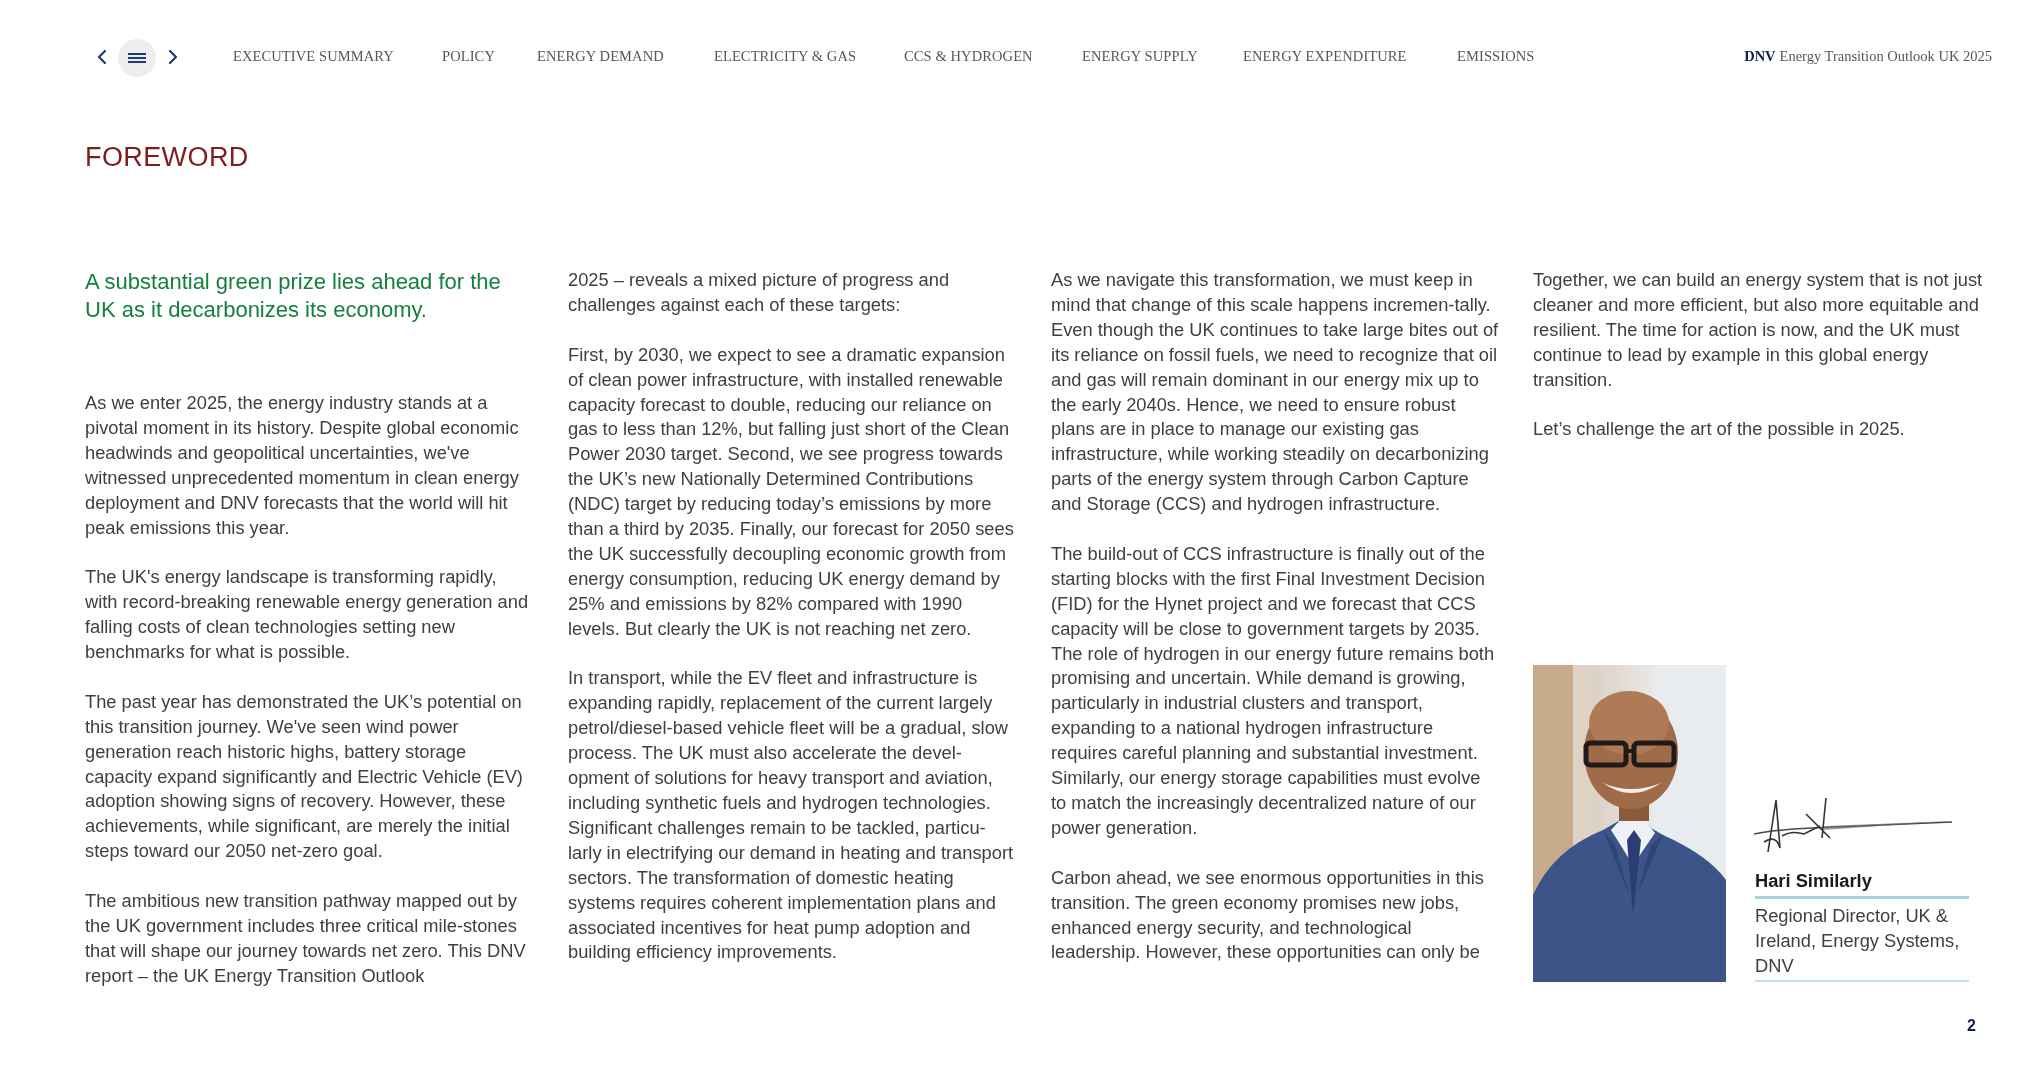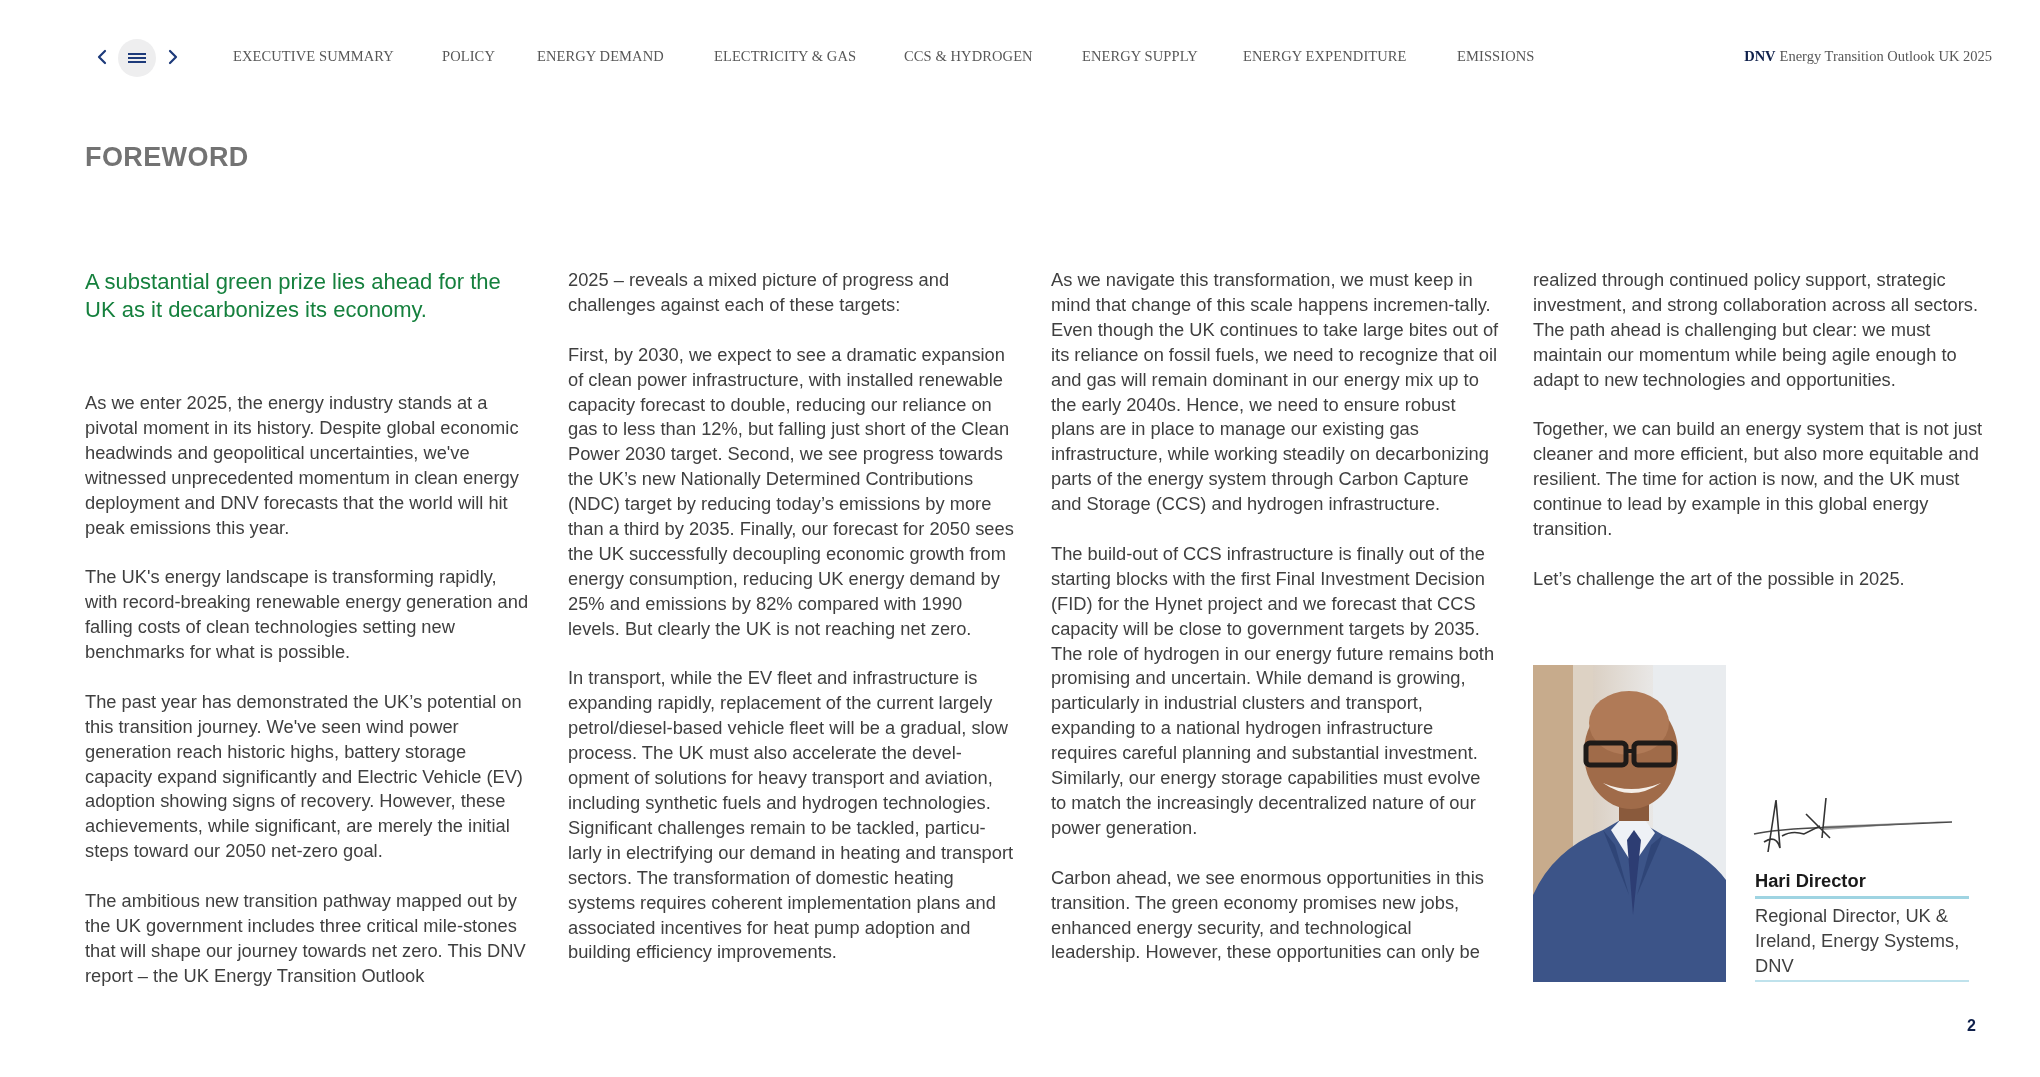--- a/index.html
+++ b/index.html
@@ -13,21 +13,21 @@
   .nav-prev { left: 76px; }
   .nav-next { left: 145px; }
   .menu-btn { position: absolute; left: 102px; top: 39px; width: 38px; height: 38px; border-radius: 50%; background: #eeeeef; cursor: pointer; }
   .menu-btn svg { position: absolute; left: 10px; top: 12px; width: 18px; height: 14px; }
 
   .nav-item { position: absolute; top: 48px; font-size: 14.5px; letter-spacing: 0.1px; color: #575757; white-space: nowrap; cursor: pointer; text-transform: uppercase; }
   .brand { position: absolute; right: 64px; top: 48px; font-size: 14.5px; color: #575757; white-space: nowrap; }
   .brand .brand-mark { color: #0f204b; font-weight: bold; margin-right: 4px; }
 
   
-  .page-title { position: absolute; left: 85px; top: 142px; font-size: 27px; font-weight: bold; color: #737373; letter-spacing: 0.4px; }
+  .page-title { position: absolute; left: 85px; top: 142px; font-size: 27px; font-weight: normal; color: #7f1d1d; letter-spacing: 0.4px; }
 
   
   .col { position: absolute; top: 268px; width: 448px; font-size: 18.3px; line-height: 24.9px; color: #3f3f3f; }
   .col p { margin-bottom: 24.9px; }
   .col p.tight { margin-bottom: 0; }
   .col1 { left: 85px; }
   .col2 { left: 568px; }
   .col3 { left: 1051px; }
   .col4 { left: 1533px; width: 460px; }
 
@@ -102,21 +102,20 @@
   <p class="tight">Significant challenges remain to be tackled, particu-larly in electrifying our demand in heating and transport sectors. The transformation of domestic heating systems requires coherent implementation plans and associated incentives for heat pump adoption and building efficiency improvements.</p>
 </section>
 
 <section class="col col3">
   <p>As we navigate this transformation, we must keep in mind that change of this scale happens incremen-tally. Even though the UK continues to take large bites out of its reliance on fossil fuels, we need to recognize that oil and gas will remain dominant in our energy mix up to the early 2040s. Hence, we need to ensure robust plans are in place to manage our existing gas infrastructure, while working steadily on decarbonizing parts of the energy system through Carbon Capture and Storage (CCS) and hydrogen infrastructure.</p>
   <p>The build-out of CCS infrastructure is finally out of the starting blocks with the first Final Investment Decision (FID) for the Hynet project and we forecast that CCS capacity will be close to government targets by 2035. The role of hydrogen in our energy future remains both promising and uncertain. While demand is growing, particularly in industrial clusters and transport, expanding to a national hydrogen infrastructure requires careful planning and substantial investment. Similarly, our energy storage capabilities must evolve to match the increasingly decentralized nature of our power generation.</p>
   <p class="tight">Carbon ahead, we see enormous opportunities in this transition. The green economy promises new jobs, enhanced energy security, and technological leadership. However, these opportunities can only be</p>
 </section>
 
 <section class="col col4">
-  <p>realized through continued policy support, strategic investment, and strong collaboration across all sectors. The path ahead is challenging but clear: we must maintain our momentum while being agile enough to adapt to new technologies and opportunities.</p>
   <p>Together, we can build an energy system that is not just cleaner and more efficient, but also more equitable and resilient. The time for action is now, and the UK must continue to lead by example in this global energy transition.</p>
   <p class="tight">Let’s challenge the art of the possible in 2025.</p>
 </section>
 
 <div class="portrait" title="Portrait of Hari Vamadevan">
   <svg viewBox="0 0 193 317">
     <rect x="0" y="0" width="40" height="317" fill="#c7ab8c"></rect>
     <rect x="40" y="0" width="20" height="317" fill="#ddd2c4"></rect>
     <rect x="120" y="0" width="73" height="317" fill="#e9ecef"></rect>
 
@@ -142,18 +141,18 @@
 <div class="signature" title="Signature">
   <svg viewBox="0 0 230 80">
     <path d="M2 44 Q20 40 60 38 L200 32" fill="none" stroke="#4a4a4a" stroke-width="1.6"></path>
     <path d="M16 62 L24 10 L28 58 Q24 44 12 52" fill="none" stroke="#333" stroke-width="1.6"></path>
     <path d="M30 46 Q40 40 52 44 Q60 40 68 36" fill="none" stroke="#333" stroke-width="1.5"></path>
     <path d="M54 24 L78 48 M74 8 L70 48" fill="none" stroke="#333" stroke-width="1.6"></path>
     <path d="M72 36 L200 31 L72 40 Z" fill="#6a6a6a" opacity="0.6"></path>
   </svg>
 </div>
 
-<div class="author-name">Hari Director</div>
+<div class="author-name">Hari Similarly</div>
 <div class="rule-top"></div>
 <div class="author-role">Regional Director, UK &amp; Ireland, Energy Systems, DNV</div>
 <div class="rule-bottom"></div>
 
 <div class="page-number">2</div>
 
 </body></html>

